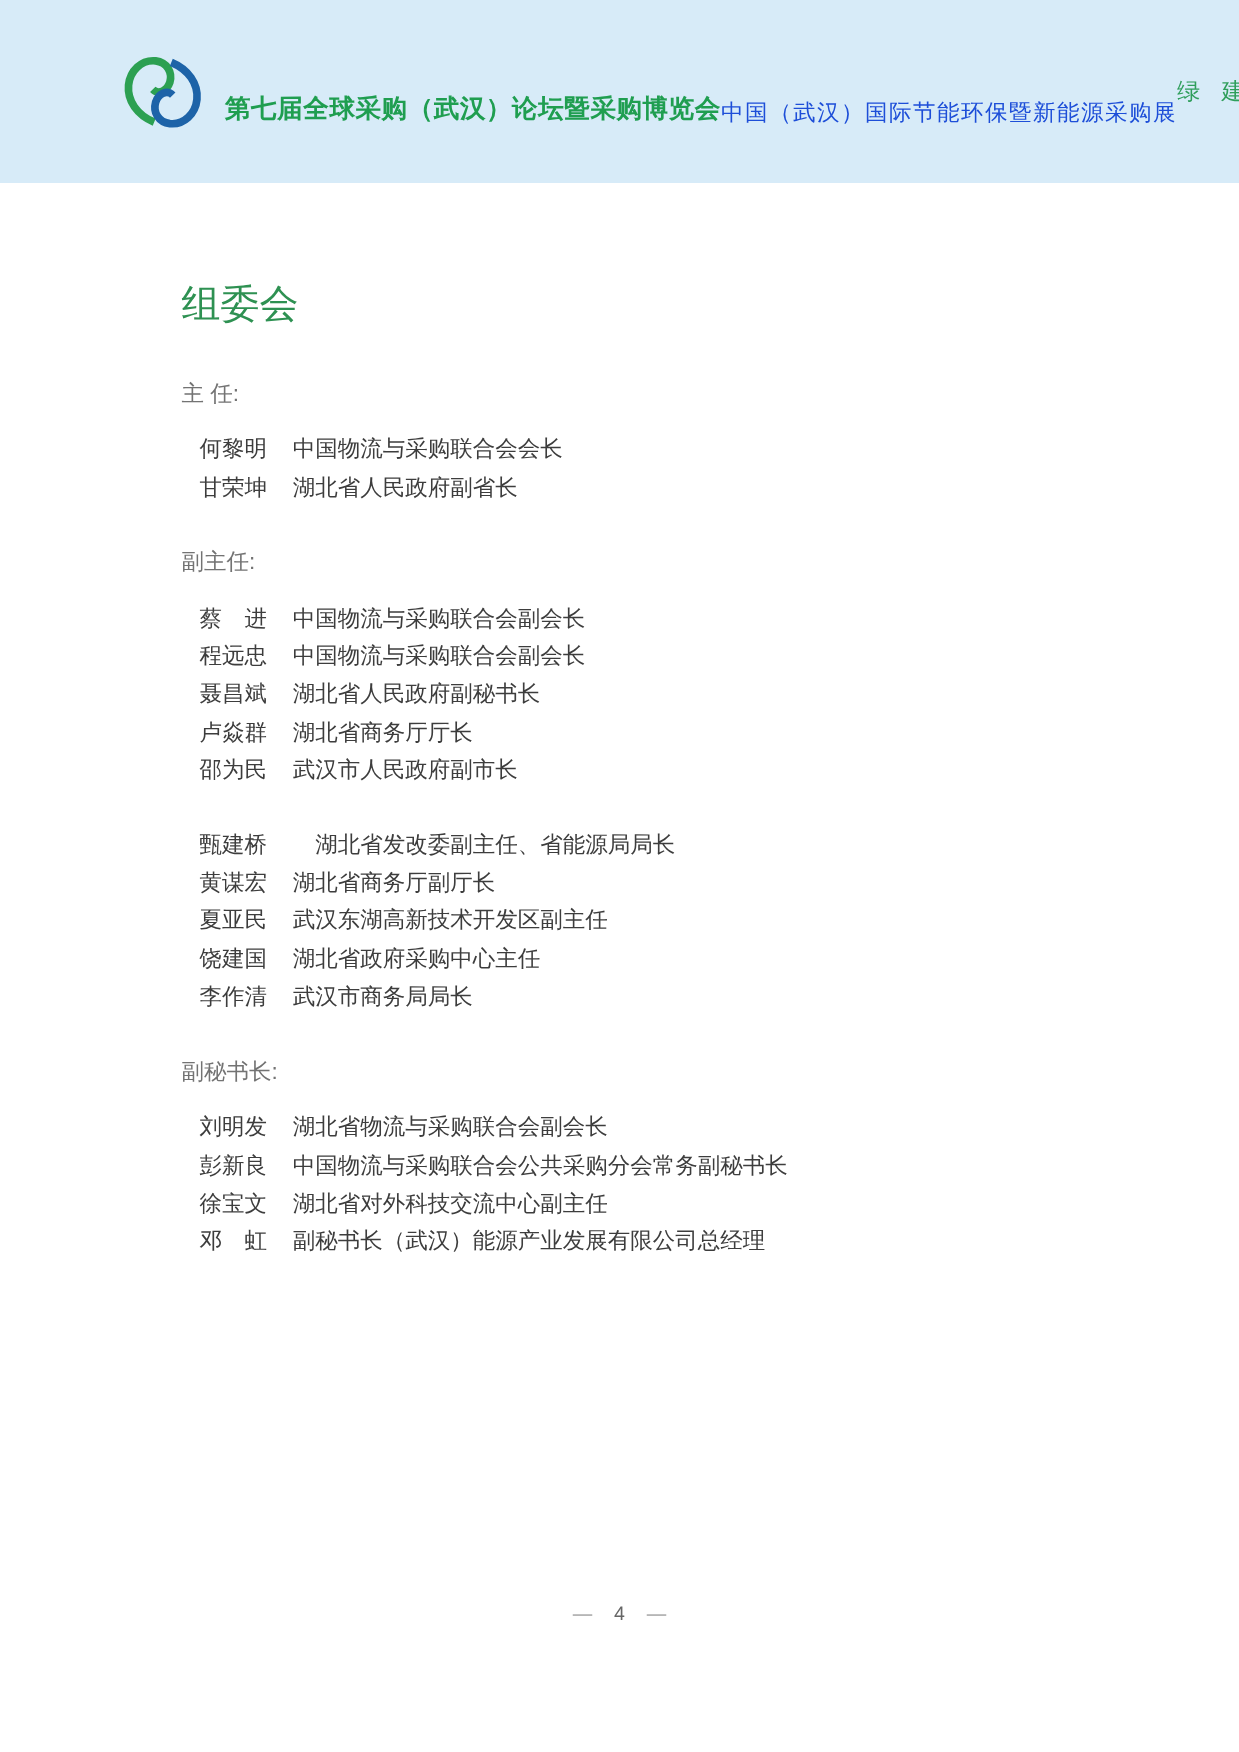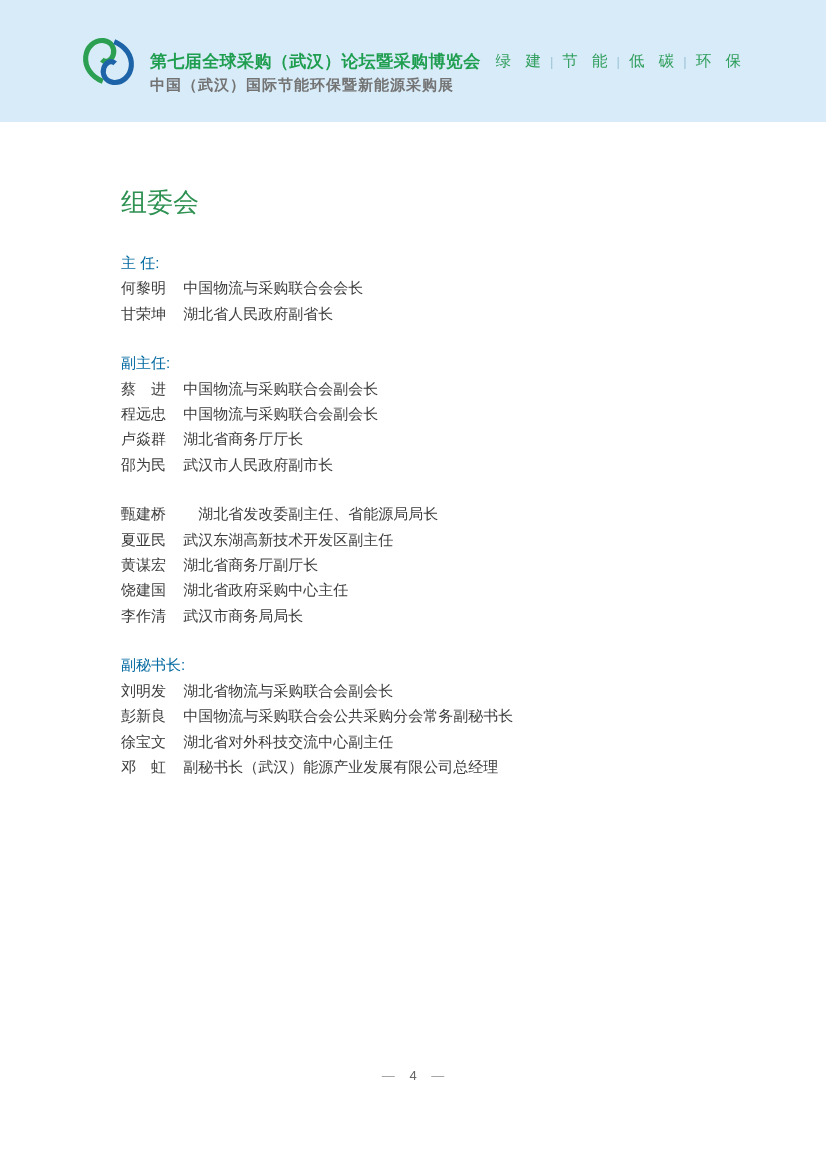--- a/index.html
+++ b/index.html
@@ -16,49 +16,49 @@
     height: 122px;
     background: #d7ebf8;
     display: flex;
     align-items: center;
     justify-content: space-between;
     padding: 0 80px 0 80px;
     box-sizing: border-box;
   }
   .brand { display: flex; align-items: center; gap: 13px; }
   .brand-logo { width: 57px; height: 57px; flex: 0 0 auto; }
-  .brand-text { display: flex; flex-direction: column; margin-top: 24px; }
+  .brand-text { display: flex; flex-direction: row; margin-top: 24px; }
   .brand-title {
     color: #1f9e50; font-size: 17px; font-weight: bold;
     letter-spacing: 0.4px; line-height: 1.25; white-space: pre;
   }
   .brand-subtitle {
-    color: #737373; font-size: 15px; font-weight: 700;
+    color: #1d4ed8; font-size: 15px; font-weight: 400;
     letter-spacing: 1px; margin-top: 4px; white-space: pre;
   }
   .header-nav { display: flex; align-items: center; }
   .nav-item {
     color: #2f9e5b; font-size: 15.5px; font-weight: 500;
     letter-spacing: 5px; white-space: pre;
   }
   .nav-sep { color: #9fc3d8; font-size: 13px; margin: 0 9px 0 4px; font-weight: 300; }
 
   
   .main { padding: 62px 60px 0 121px; box-sizing: border-box; }
   .page-title {
     margin: 0 0 30px 0;
     font-size: 26px; font-weight: 500;
     color: #2e9152; letter-spacing: 0px; line-height: 36px;
   }
   .committee-section { margin: 0 0 24px 0; }
   .section-label {
-    color: #0369a1; font-size: 15px; font-weight: 500;
+    color: #737373; font-size: 15px; font-weight: 500;
     line-height: 25.4px; white-space: pre;
   }
-  .member-list { list-style: none; margin: 0; padding: 0; }
+  .member-list { list-style: none; margin: 12px; padding: 0; }
   .member-row { line-height: 25.4px; font-size: 15px; color: #3d3d3d; }
   .member-name { white-space: pre; margin-right: 13px; }
   .member-title { white-space: pre; }
 
   
   .footer {
     position: absolute; top: 1068px; left: 0; width: 100%;
     text-align: center; font-size: 13px; color: #8a8a8a;
   }
   .footer-dash { color: #9a9a9a; }
@@ -115,20 +115,24 @@
   <li class="member-row">
     <span class="member-name">蔡　进</span>
     <span class="member-title">中国物流与采购联合会副会长</span>
   </li>
 
   <li class="member-row">
     <span class="member-name">程远忠</span>
     <span class="member-title">中国物流与采购联合会副会长</span>
   </li>
 
+  <li class="member-row">
+    <span class="member-name">聂昌斌</span>
+    <span class="member-title">湖北省人民政府副秘书长</span>
+  </li>
 
   <li class="member-row">
     <span class="member-name">卢焱群</span>
     <span class="member-title">湖北省商务厅厅长</span>
   </li>
 
   <li class="member-row">
     <span class="member-name">邵为民</span>
     <span class="member-title">武汉市人民政府副市长</span>
   </li>
@@ -136,27 +140,27 @@
   </section>
 
   <section class="committee-section">
     <ul class="member-list">
   <li class="member-row">
     <span class="member-name">甄建桥　</span>
     <span class="member-title">湖北省发改委副主任、省能源局局长</span>
   </li>
 
   <li class="member-row">
+    <span class="member-name">黄谋宏</span>
+    <span class="member-title">湖北省商务厅副厅长</span>
+  </li>
+
+  <li class="member-row">
     <span class="member-name">夏亚民</span>
     <span class="member-title">武汉东湖高新技术开发区副主任</span>
-  </li>
-
-  <li class="member-row">
-    <span class="member-name">黄谋宏</span>
-    <span class="member-title">湖北省商务厅副厅长</span>
   </li>
 
   <li class="member-row">
     <span class="member-name">饶建国</span>
     <span class="member-title">湖北省政府采购中心主任</span>
   </li>
 
 
   <li class="member-row">
     <span class="member-name">李作清</span>

